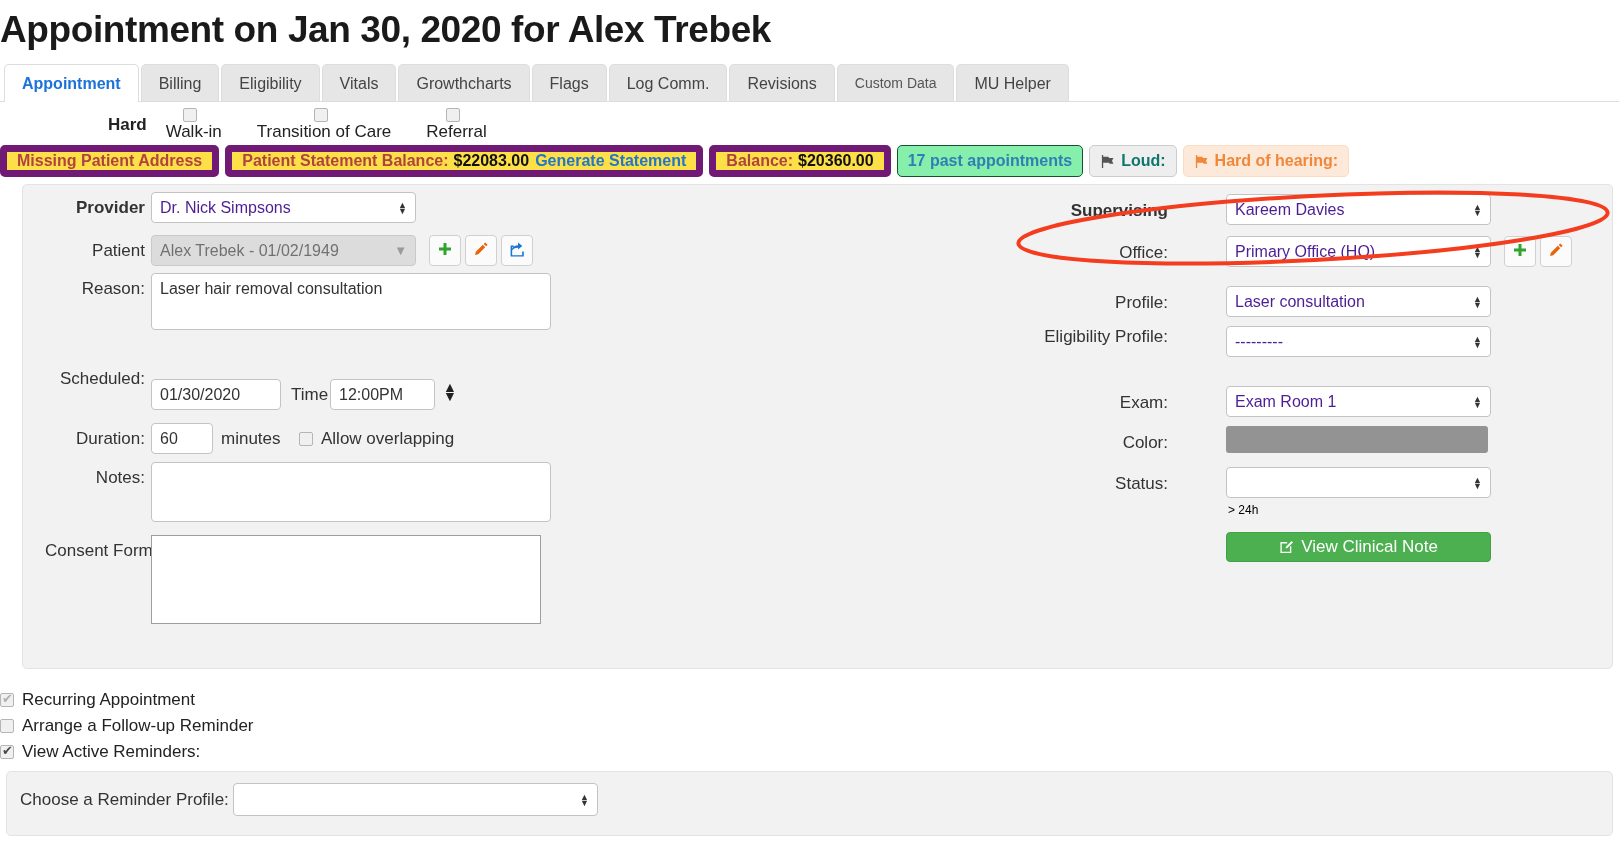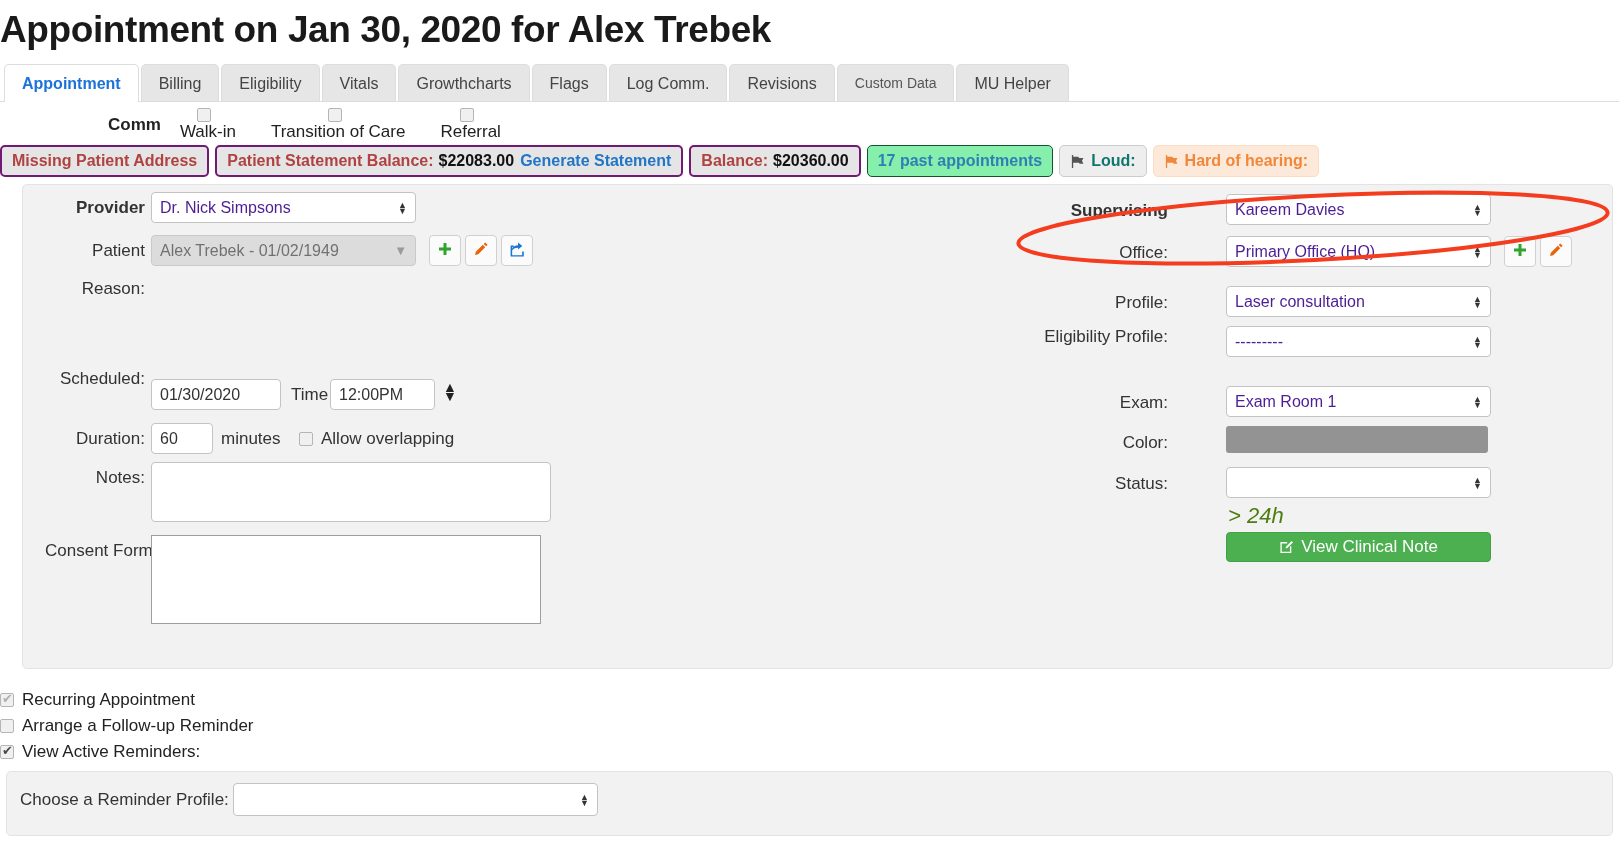--- a/index.html
+++ b/index.html
@@ -116,21 +116,21 @@
     line-height: 30px;
     border-radius: 5px;
     padding: 0 10px;
     font-size: 16px;
     font-weight: bold;
     white-space: nowrap;
     display: flex;
     align-items: center;
     cursor: pointer;
   }
-  .badge.danger { background: #e5e5e5; border: 2px solid #701a75; color: #b04242; }
+  .badge.danger { background: #fde047; border: 7px solid #701a75; color: #b04242; }
   .badge.info   { background: #86efac; border: 1px solid #14532d; color: #2f7fb5; }
   .badge.plain  { background: #eeeeee; border: 1px solid #cccccc; color: #0f766e; }
   .badge.warn   { background: #fde9d9; border: 1px solid #fbdcc2; color: #f0873a; }
   .badge .money { color: #111111; }
   .badge .link  { color: #2176c7; margin-left: 6px; }
   .flag-ico { margin-right: 6px; display: inline-flex; }
 
   
   .panel {
     position: relative;
@@ -282,21 +282,21 @@
   <div class="tab">Vitals</div>
   <div class="tab">Growthcharts</div>
   <div class="tab">Flags</div>
   <div class="tab">Log Comm.</div>
   <div class="tab">Revisions</div>
   <div class="tab small">Custom Data</div>
   <div class="tab">MU Helper</div>
 </div>
 
 <div class="type-row">
-  <span class="type-label">Comm</span>
+  <span class="type-label">Hard</span>
   <label class="chk-wrap">
     <input type="checkbox" style="">
     <span>Walk-in</span>
   </label>
   <label class="chk-wrap">
     <input type="checkbox" style="">
     <span>Transition of Care</span>
   </label>
   <label class="chk-wrap">
     <input type="checkbox" style="">
@@ -373,20 +373,21 @@
   <button class="L iconbtn" style="left:478px; top:50px;">
     <span>
       <svg width="17" height="17" viewBox="0 0 16 16">
           <path d="M8.5 1.5l4 3.3-4 3.3V6.3C5.6 6.3 3.6 7.3 2.2 9.6c.4-3.3 2.3-5.4 6.3-5.7z" fill="#1676d2"></path>
           <path d="M1.5 4.2h3v1.5H3v7.8h9.4V9.8h1.5v4.7H1.5z" fill="#1676d2"></path>
         </svg>
     </span>
   </button>
 
   <div class="L lbl" style="left:22px; top:94px; width:100px;">Reason:</div>
+  <textarea class="L ta" style="left: 128px; top: 88px; width: 400px; height: 57px;">Laser hair removal consultation</textarea>
 
   <div class="L lbl" style="left:22px; top:184px; width:100px;">Scheduled:</div>
   <input class="L txt" style="left: 128px; top: 194px; width: 130px;" value="01/30/2020">
   <div class="L lbl" style="left:268px; top:200px;">Time</div>
   <input class="L txt" style="left: 307px; top: 194px; width: 105px;" value="12:00PM">
   <span class="L spinner" style="left:420px; top:198px;">▲<br>▼</span>
 
   <div class="L lbl" style="left:22px; top:244px; width:100px;">Duration:</div>
   <input class="L txt" style="left: 128px; top: 238px; width: 62px;" value="60">
   <div class="L lbl" style="left:198px; top:244px;">minutes</div>
@@ -463,21 +464,21 @@
   <div class="R" id="color-swatch" style="left: 1203px; top: 241px; width: 262px; height: 27px; border-radius: 3px; background: rgb(147, 147, 147);"></div>
 
   <div class="R lbl" style="left:1000px; top:289px; width:145px;">Status:</div>
   <div class="R selwrap" style="left:1203px; top:282px;">
     <select class="sel" style="width:265px;">
       <option></option>
     </select>
     <span class="arrows">▲<br>▼</span>
   </div>
 
-  <div class="R" style="left:1205px; top:318px; font-size:22px; color:#4d7c0f;font-style:italic;">&gt; 24h</div>
+  <div class="R" style="left:1205px; top:318px; font-size:12px; color:#000000;">&gt; 24h</div>
 
   <div class="R btn-green" style="left:1203px; top:347px; width:265px;">
     <span style="margin-right:7px; display:inline-flex;">
       <svg width="15" height="15" viewBox="0 0 16 16">
           <path d="M1.5 2.2h7.2v1.4H2.9v8.8h8.8V6.6h1.4v7.2H1.5z" fill="#fff"></path>
           <path d="M13.4 1.1l1.5 1.5-6 6-1.9.4.4-1.9z" fill="#fff"></path>
         </svg>
     </span>
     <span>View Clinical Note</span>
   </div>

